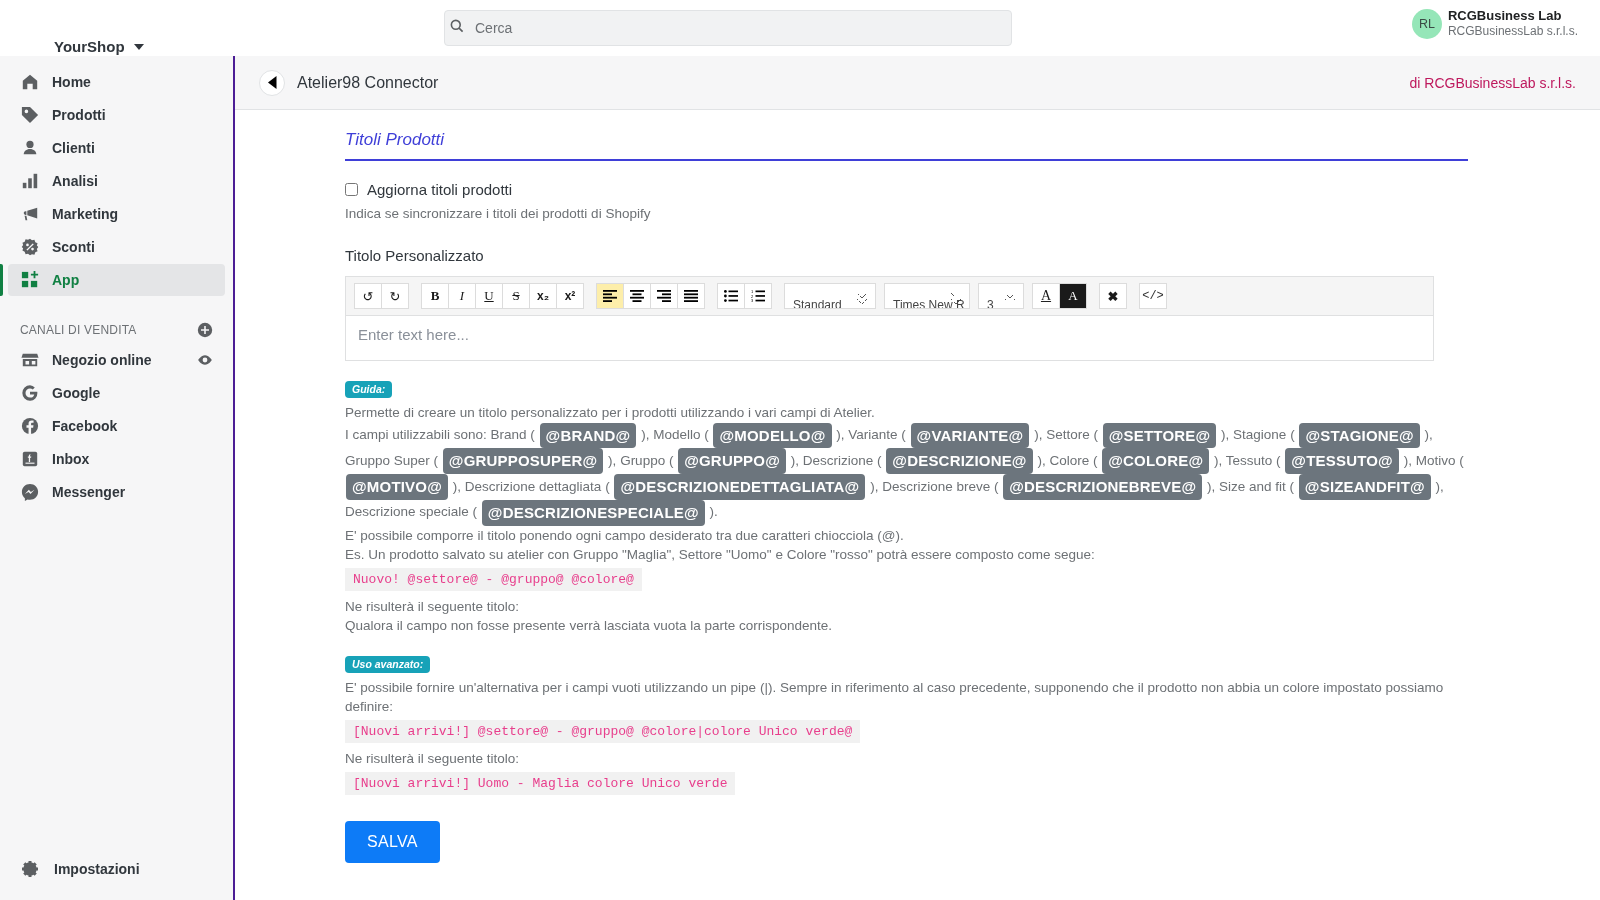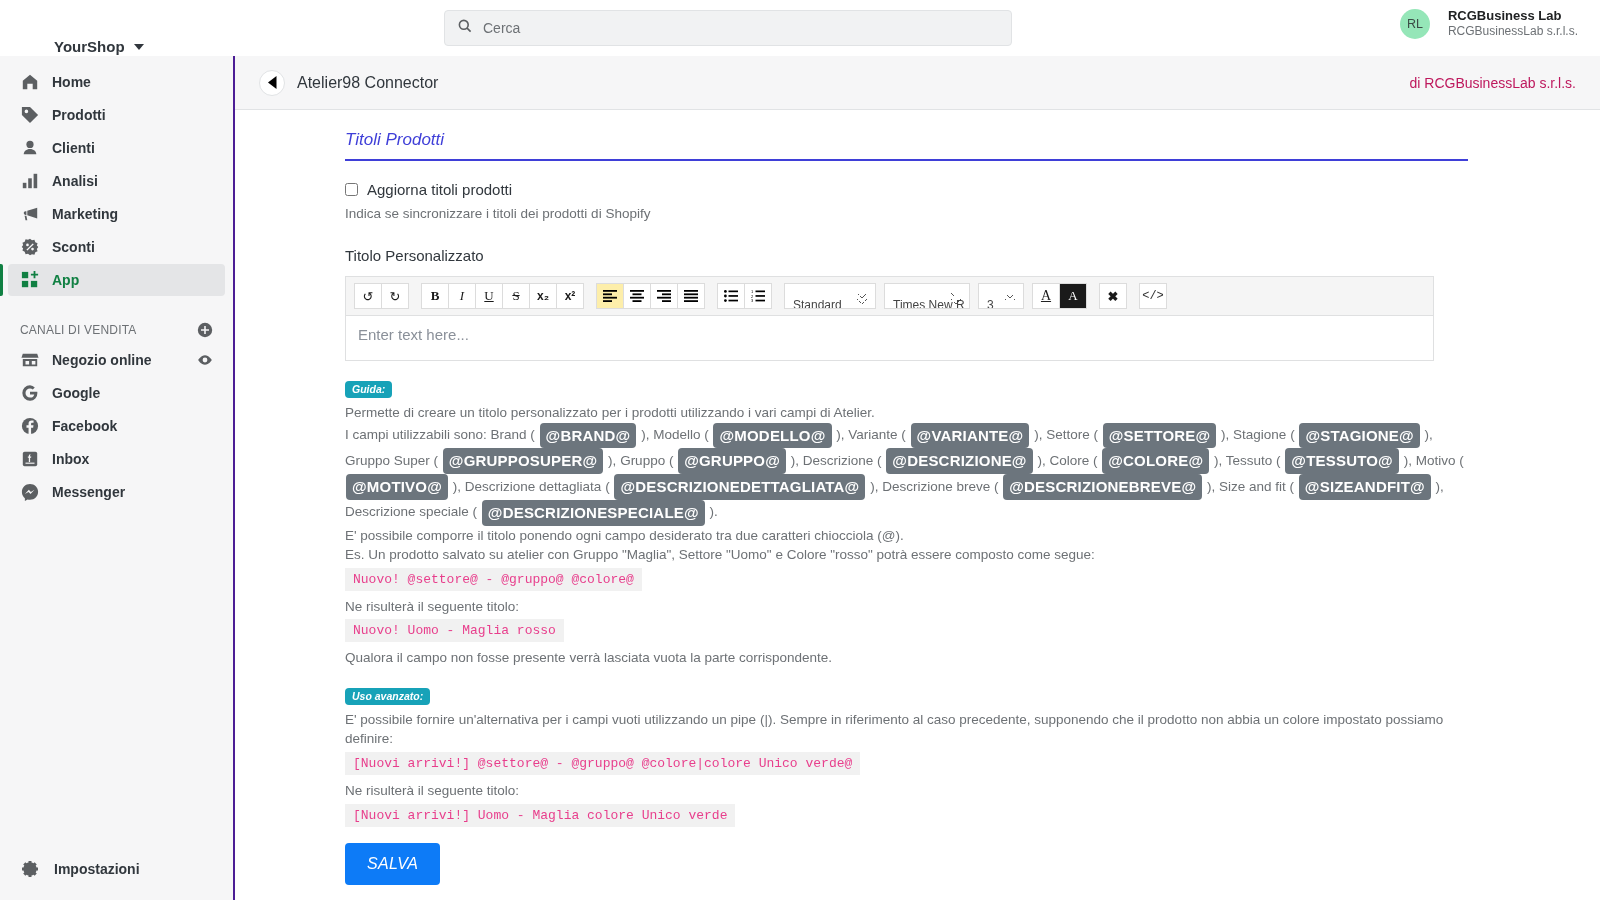--- a/index.html
+++ b/index.html
@@ -21,30 +21,30 @@
     margin-left: 54px; cursor: pointer;
   }
   .shop-name { font-size: 15px; font-weight: bold; color: #31373d; }
   .caret-down {
     width: 0; height: 0; border-left: 5px solid transparent;
     border-right: 5px solid transparent; border-top: 6px solid #31373d;
   }
   .search-wrap {
     position: absolute; left: 444px; top: 10px; width: 568px; height: 36px;
     background: #f1f2f3; border: 1px solid #e1e3e5; border-radius: 4px;
-    display: flex; align-items: center; padding: 0 12px; gap: 10px;
+    display: flex; align-items: center; padding: 0 4px; gap: 10px;
   }
   .search-input {
     border: none; background: transparent; outline: none; flex: 1;
     font-family: "Liberation Sans", sans-serif; font-size: 14px; color: #5c5f62;
   }
   .search-input::placeholder { color: #6d7175; }
   .user-box {
     position: absolute; right: 22px; top: 8px;
-    display: flex; align-items: center; gap: 18px; cursor: pointer;
+    display: flex; align-items: center; gap: 6px; cursor: pointer;
   }
   .avatar {
     width: 30px; height: 30px; border-radius: 50%; background: #95e6b8;
     color: #3b4b45; font-size: 12.5px; font-weight: 500;
     display: flex; align-items: center; justify-content: center;
   }
   .user-text { line-height: 1.25; }
   .user-name { font-size: 13px; font-weight: bold; color: #202223; }
   .user-sub { font-size: 12px; color: #6d7175; }
 
@@ -180,23 +180,23 @@
     padding: 2px 6px; border-radius: 4px; vertical-align: middle;
     margin: 0 1px; font-family: "Liberation Sans", sans-serif;
   }
   .code-line {
     display: inline-block; background: #f1f1f1; color: #e83e8c;
     font-family: "Liberation Mono", monospace; font-size: 13px;
     padding: 4px 8px; margin: 3px 0 6px 0;
   }
   .gap { height: 18px; }
   .btn-save {
-    margin-top: 10px; background: #0d7bf7; color: #fff; border: none;
+    margin-top: 20px; background: #0d7bf7; color: #fff; border: none;
     font-size: 16px; font-family: "Liberation Sans", sans-serif;
-    padding: 12px 22px; border-radius: 4px; cursor: pointer; letter-spacing: .3px; font-style: italic;
+    padding: 12px 22px; border-radius: 4px; cursor: pointer; letter-spacing: .3px;
   }
 </style>
 </head>
 <body>
 
 <div class="topbar">
   <div class="shop-switcher">
     <span class="shop-name">YourShop</span>
     <span class="caret-down"></span>
   </div>
@@ -520,21 +520,20 @@
       <span><span>Descrizione dettagliata</span> ( <span class="token">@DESCRIZIONEDETTAGLIATA@</span> ),</span>
       <span><span>Descrizione breve</span> ( <span class="token">@DESCRIZIONEBREVE@</span> ),</span>
       <span><span>Size and fit</span> ( <span class="token">@SIZEANDFIT@</span> ),</span>
       <span><span>Descrizione speciale</span> ( <span class="token">@DESCRIZIONESPECIALE@</span> ).</span>
     </div>
 
     <div class="g-line">E' possibile comporre il titolo ponendo ogni campo desiderato tra due caratteri chiocciola (@).</div>
     <div class="g-line">Es. Un prodotto salvato su atelier con Gruppo "Maglia", Settore "Uomo" e Colore "rosso" potrà essere composto come segue:</div>
     <div><span class="code-line">Nuovo! @settore@ - @gruppo@ @colore@</span></div>
     <div class="g-line">Ne risulterà il seguente titolo:</div>
-    <div><span class="code-line">Nuovo! Uomo - Maglia rosso</span></div>
     <div class="g-line">Qualora il campo non fosse presente verrà lasciata vuota la parte corrispondente.</div>
 
     <div class="gap"></div>
 
     <div class="tag-pill">Uso avanzato:</div>
     <div class="g-line">E' possibile fornire un'alternativa per i campi vuoti utilizzando un pipe (|). Sempre in riferimento al caso precedente, supponendo che il prodotto non abbia un colore impostato possiamo definire:</div>
     <div><span class="code-line">[Nuovi arrivi!] @settore@ - @gruppo@ @colore|colore Unico verde@</span></div>
     <div class="g-line">Ne risulterà il seguente titolo:</div>
     <div><span class="code-line">[Nuovi arrivi!] Uomo - Maglia colore Unico verde</span></div>
   </div>

